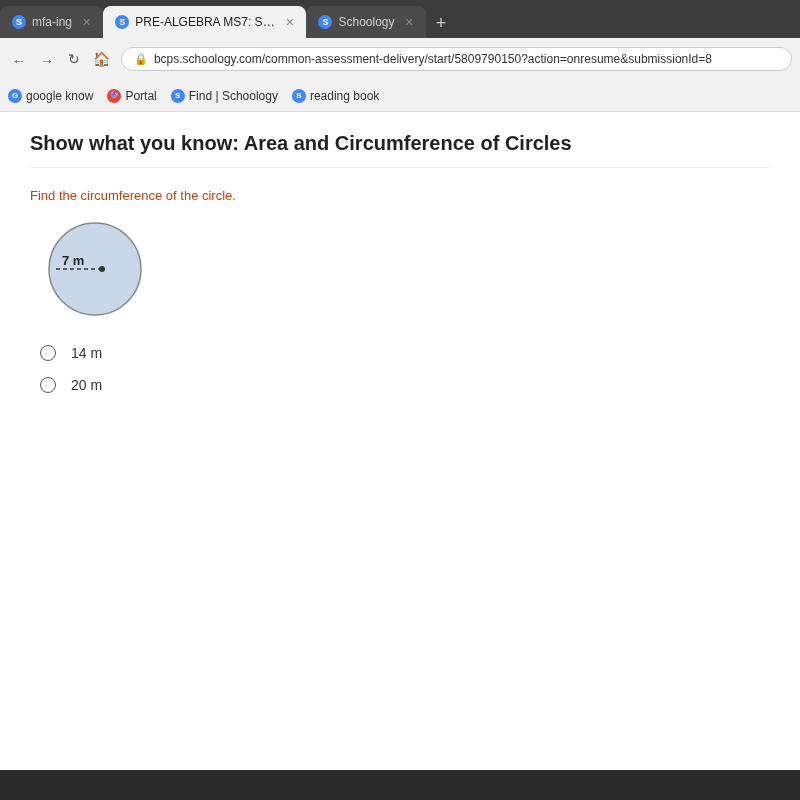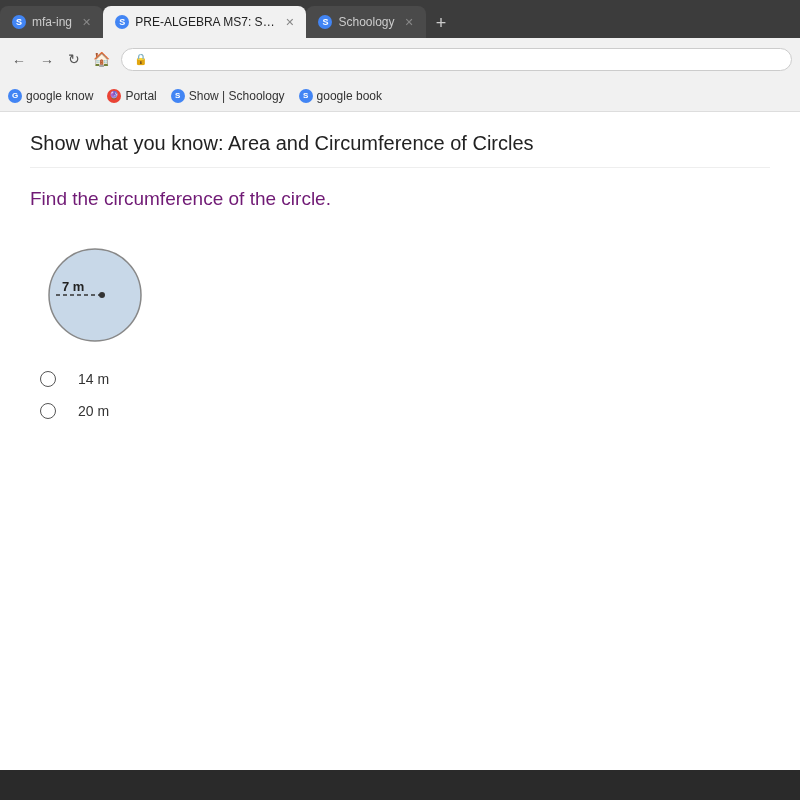--- a/index.html
+++ b/index.html
@@ -177,30 +177,30 @@
     .page-content {
       background: white;
       flex: 1;
       overflow: hidden;
       padding: 20px 30px;
     }
 
     .page-title {
       font-size: 20px;
       color: #222;
-      font-weight: 400;
+      font-weight: 700;
       margin-bottom: 20px;
       border-bottom: 1px solid #eee;
       padding-bottom: 12px;
     }
 
     .question-prompt {
-      font-size: 19px;
-      color: #701a75;
-      margin-bottom: 27px;
+      font-size: 13px;
+      color: #c2410c;
+      margin-bottom: 8px;
     }
 
     
     .circle-container {
       width: 110px;
       height: 110px;
       margin: 0 0 24px 10px;
       position: relative;
     }
 
@@ -213,21 +213,21 @@
     .answer-choices {
       display: flex;
       flex-direction: column;
       gap: 16px;
       margin-left: 10px;
     }
 
     .answer-choice {
       display: flex;
       align-items: center;
-      gap: 22px;
+      gap: 15px;
       cursor: pointer;
     }
 
     .radio-circle {
       width: 16px;
       height: 16px;
       border: 1.5px solid #555;
       border-radius: 50%;
       flex-shrink: 0;
     }
@@ -268,39 +268,40 @@
     <button class="tab-new">+</button>
   </div>
 
   <div class="address-bar-container">
     <button class="nav-btn">←</button>
     <button class="nav-btn">→</button>
     <button class="nav-btn">↻</button>
     <span class="home-btn">🏠</span>
     <div class="address-bar">
       <span class="lock-icon">🔒</span>
+      <span class="address-text">bcps.schoology.com/common-assessment-delivery/start/5809790150?action=onresume&amp;submissionId=8</span>
     </div>
   </div>
 
   <div class="bookmarks-bar">
     <div class="bookmark-item">
       <span class="bookmark-favicon">G</span>
       <span>google know</span>
     </div>
     <div class="bookmark-item">
       <span class="bookmark-favicon red">🔮</span>
       <span>Portal</span>
     </div>
     <div class="bookmark-item">
       <span class="bookmark-favicon">S</span>
-      <span>Show | Schoology</span>
+      <span>Find | Schoology</span>
     </div>
     <div class="bookmark-item">
       <span class="bookmark-favicon">S</span>
-      <span>google book</span>
+      <span>reading book</span>
     </div>
   </div>
 
   <div class="page-content">
     <h1 class="page-title">Show what you know: Area and Circumference of Circles</h1>
 
     <p class="question-prompt">Find the circumference of the circle.</p>
 
     <div class="circle-container">
       <svg class="circle-svg" viewBox="0 0 110 110">

